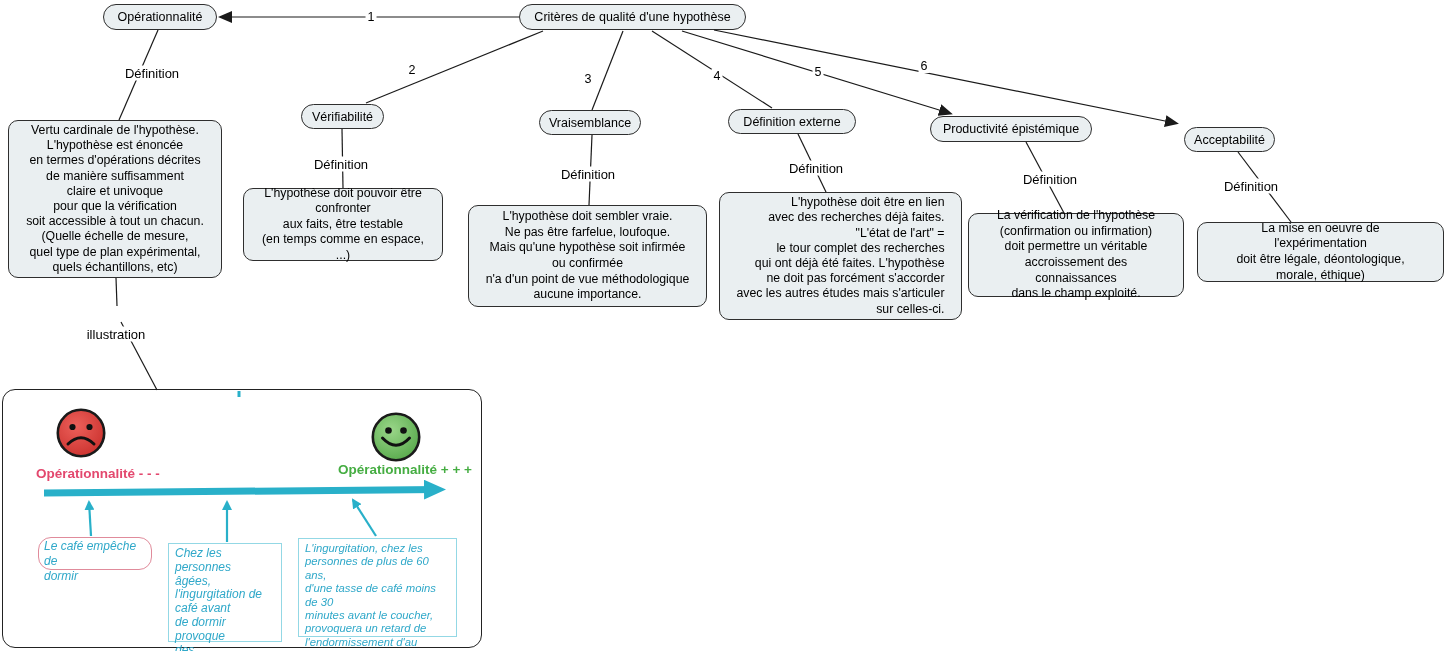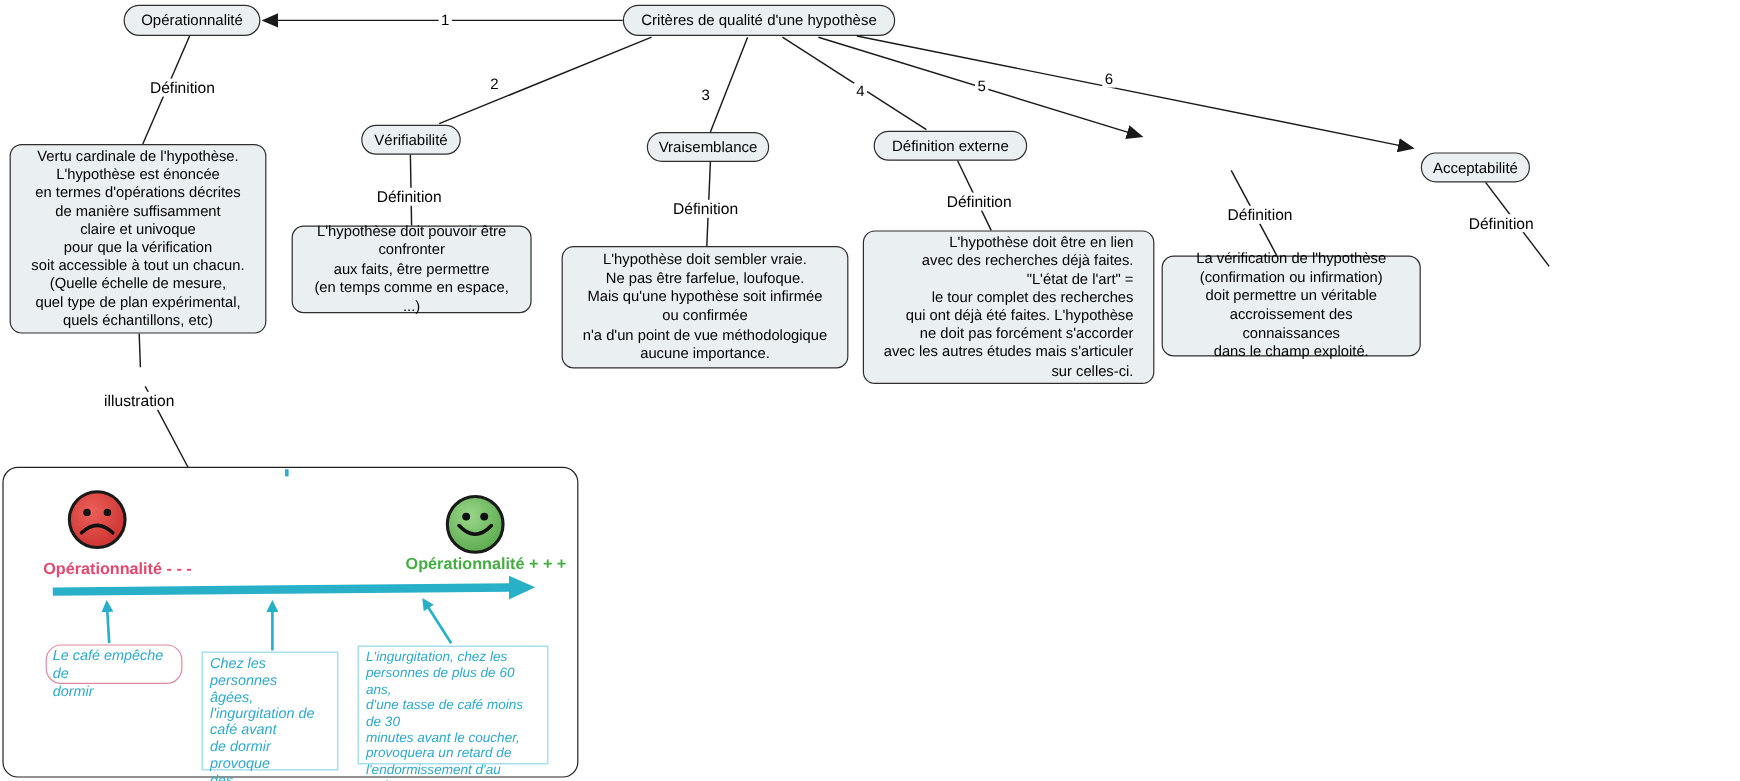--- a/index.html
+++ b/index.html
@@ -67,55 +67,59 @@
 </head>
 <body>
 
 <div class="canvas">
 
   <div class="node" style="left:103px;top:4px;width:114px;height:26px;">Opérationnalité</div>
   <div class="node" style="left:519px;top:4px;width:227px;height:26px;">Critères de qualité d'une hypothèse</div>
   <div class="node" style="left:301px;top:104px;width:83px;height:25px;">Vérifiabilité</div>
   <div class="node" style="left:539px;top:110px;width:102px;height:25px;">Vraisemblance</div>
   <div class="node" style="left:728px;top:109px;width:128px;height:25px;">Définition externe</div>
+  <div class="node" style="left:930px;top:116px;width:162px;height:26px;">Productivité épistémique</div>
   <div class="node" style="left:1184px;top:127px;width:91px;height:25px;">Acceptabilité</div>
 
   <div class="defbox" style="left:8px;top:120px;width:214px;height:158px;line-height:15.2px;">Vertu cardinale de l'hypothèse.
 L'hypothèse est énoncée
 en termes d'opérations décrites
 de manière suffisamment
 claire et univoque
 pour que la vérification
 soit accessible à tout un chacun.
 (Quelle échelle de mesure,
 quel type de plan expérimental,
 quels échantillons, etc)</div>
   <div class="defbox" style="left:243px;top:188px;width:200px;height:73px;">L'hypothèse doit pouvoir être
 confronter
-aux faits, être permettre
+aux faits, être testable
 (en temps comme en espace, ...)</div>
   <div class="defbox" style="left:468px;top:205px;width:239px;height:102px;">L'hypothèse doit sembler vraie.
 Ne pas être farfelue, loufoque.
 Mais qu'une hypothèse soit infirmée
 ou confirmée
 n'a d'un point de vue méthodologique
 aucune importance.</div>
   <div class="defbox" style="left:719px;top:192px;width:243px;height:128px;line-height:15.2px;text-align:right;">L'hypothèse doit être en lien
 avec des recherches déjà faites.
 "L'état de l'art" =
 le tour complet des recherches
 qui ont déjà été faites. L'hypothèse
 ne doit pas forcément s'accorder
 avec les autres études mais s'articuler
 sur celles-ci.</div>
   <div class="defbox" style="left:968px;top:213px;width:216px;height:84px;">La vérification de l'hypothèse
 (confirmation ou infirmation)
 doit permettre un véritable
 accroissement des connaissances
 dans le champ exploité.</div>
+  <div class="defbox" style="left:1197px;top:222px;width:247px;height:60px;">La mise en oeuvre de l'expérimentation
+doit être légale, déontologique,
+morale, éthique)</div>
 
   <div class="illustration"></div>
 
   <svg class="face" style="left:55px;top:407px;" width="52" height="52" viewBox="0 0 52 52">
     <defs>
       <radialGradient id="gradRed" cx="40%" cy="35%" r="75%">
         <stop offset="0%" stop-color="#ec605a"></stop>
           <stop offset="100%" stop-color="#c92f2c"></stop>
       </radialGradient>
     </defs>

